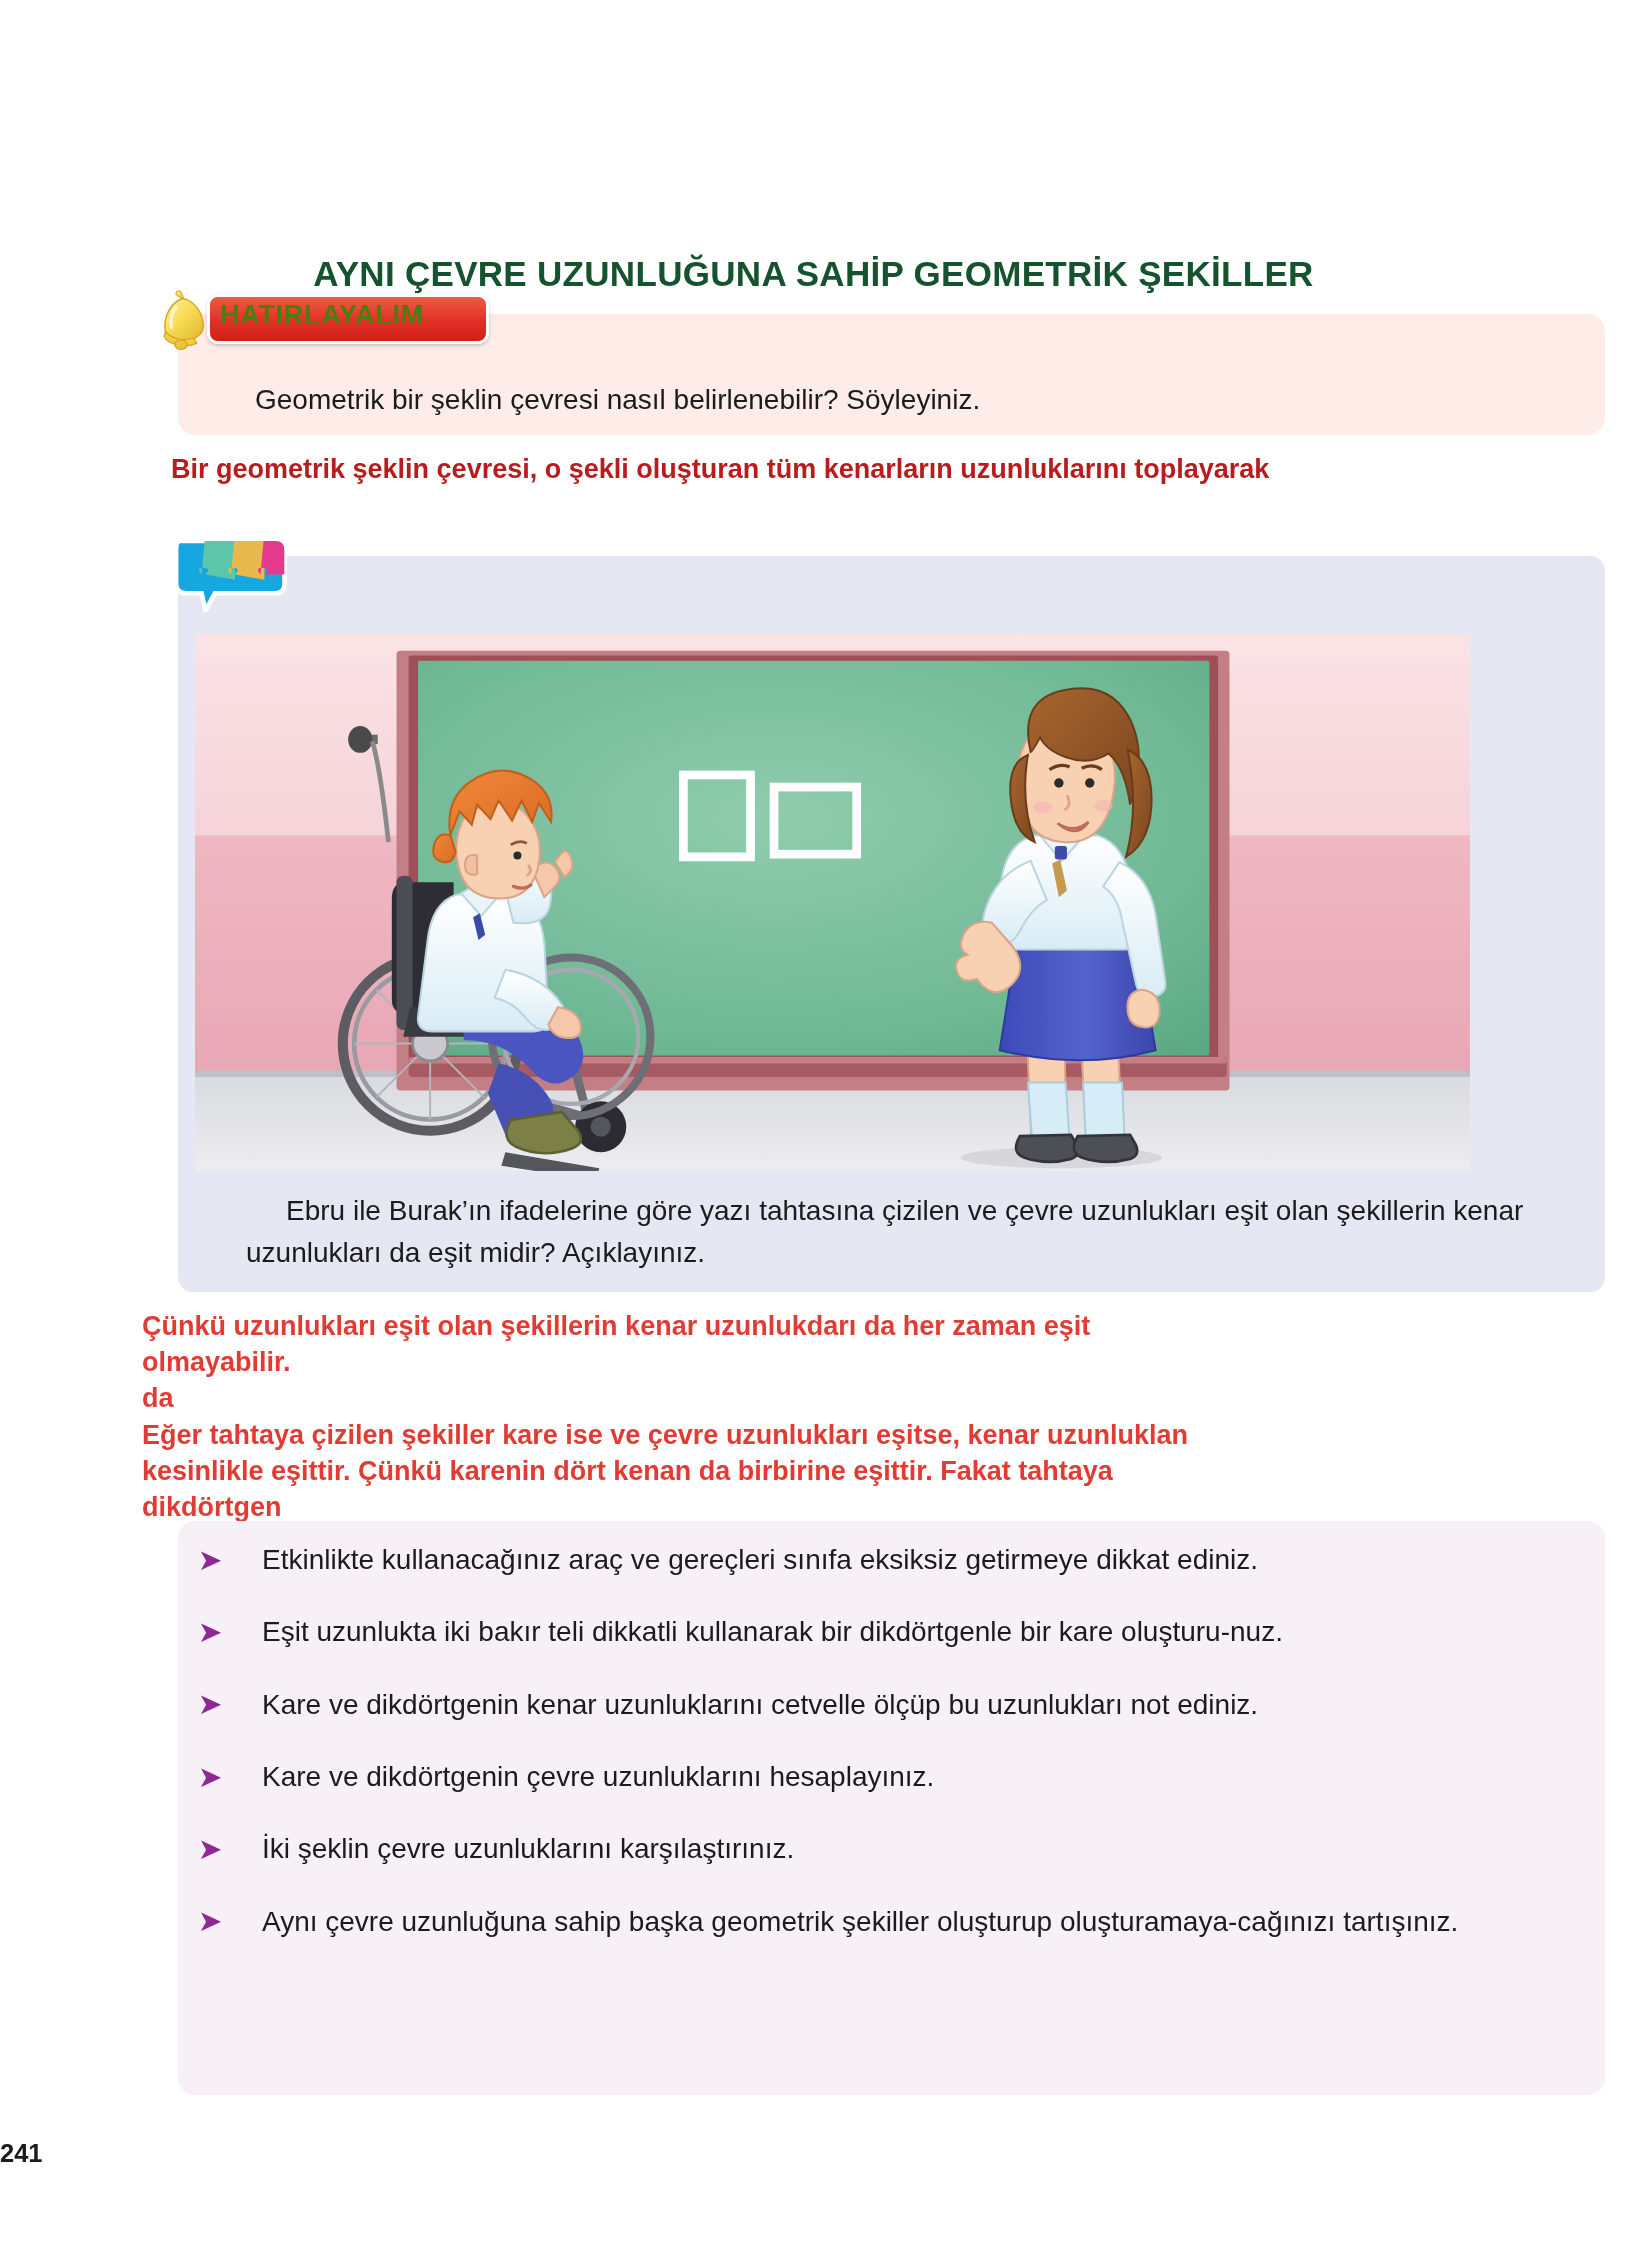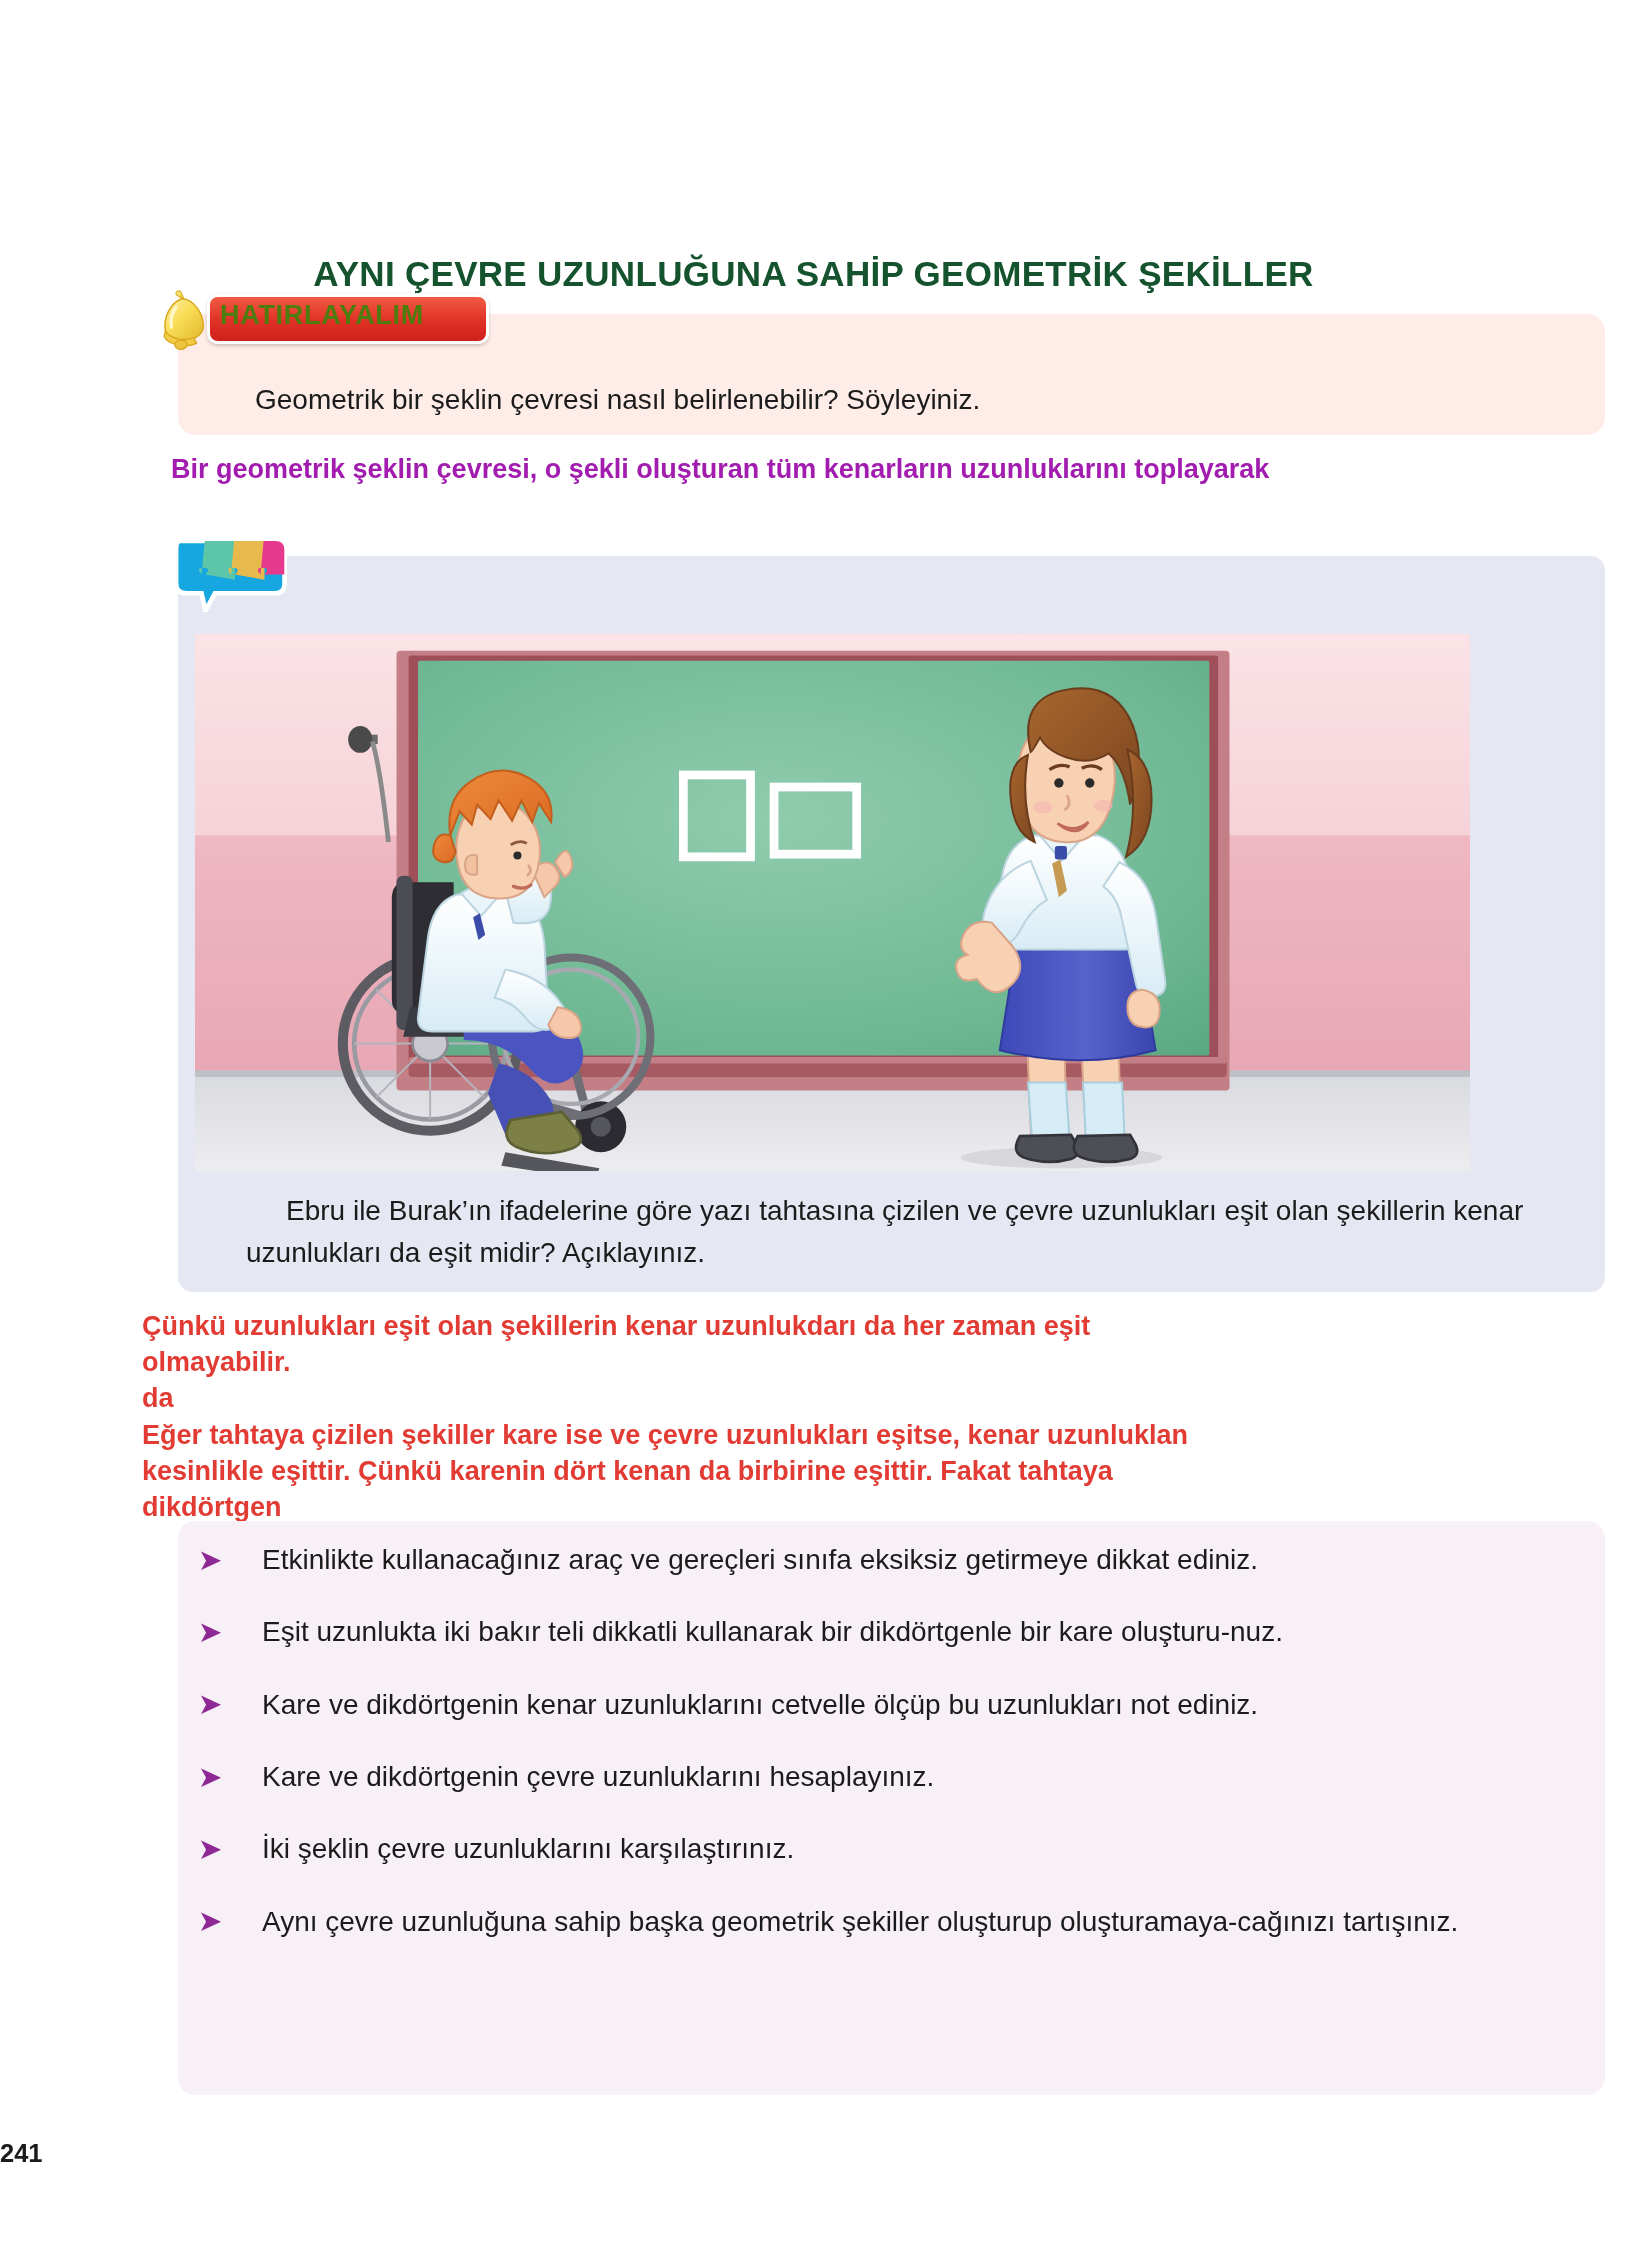--- a/index.html
+++ b/index.html
@@ -94,21 +94,21 @@
   }
 
   
   .answer-a {
     position: absolute;
     left: 171px;
     top: 453px;
     width: 1323px;
     font-size: 27px;
     font-weight: bold;
-    color: #a21caf;
+    color: #b91c1c;
     line-height: 1.22;
   }
 
   
   .bubble-icon {
     position: absolute;
     left: 173px;
     top: 537px;
     width: 118px;
     height: 75px;

